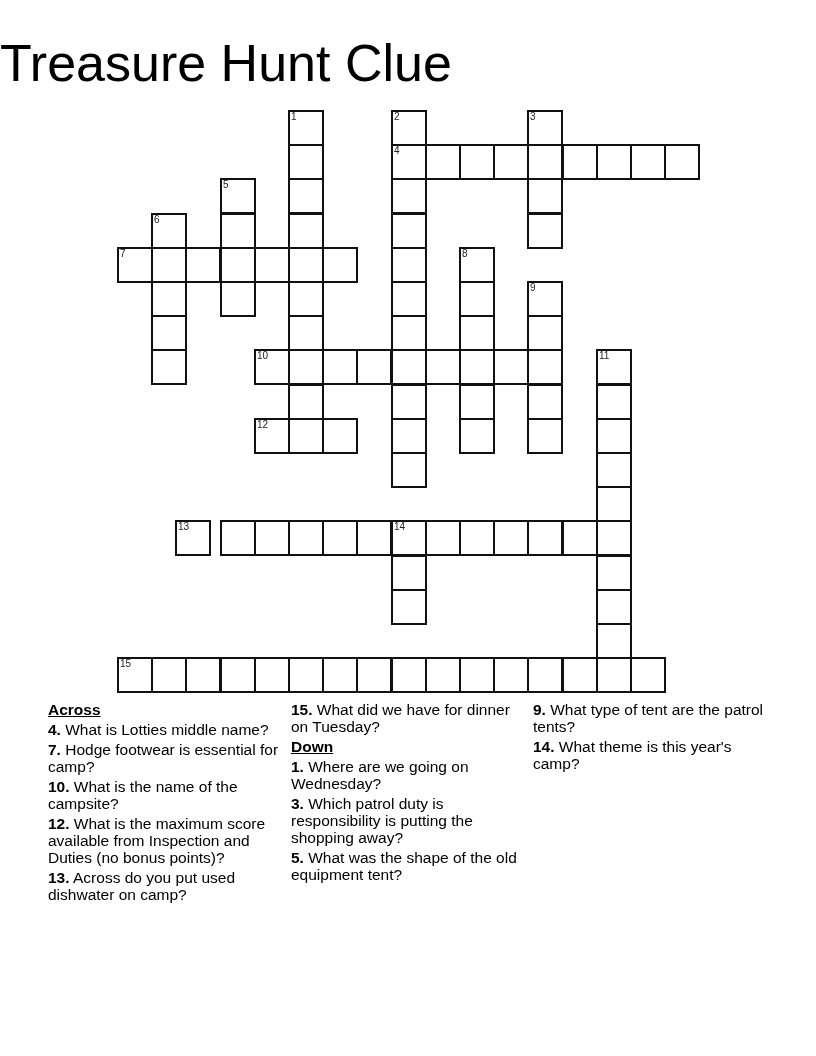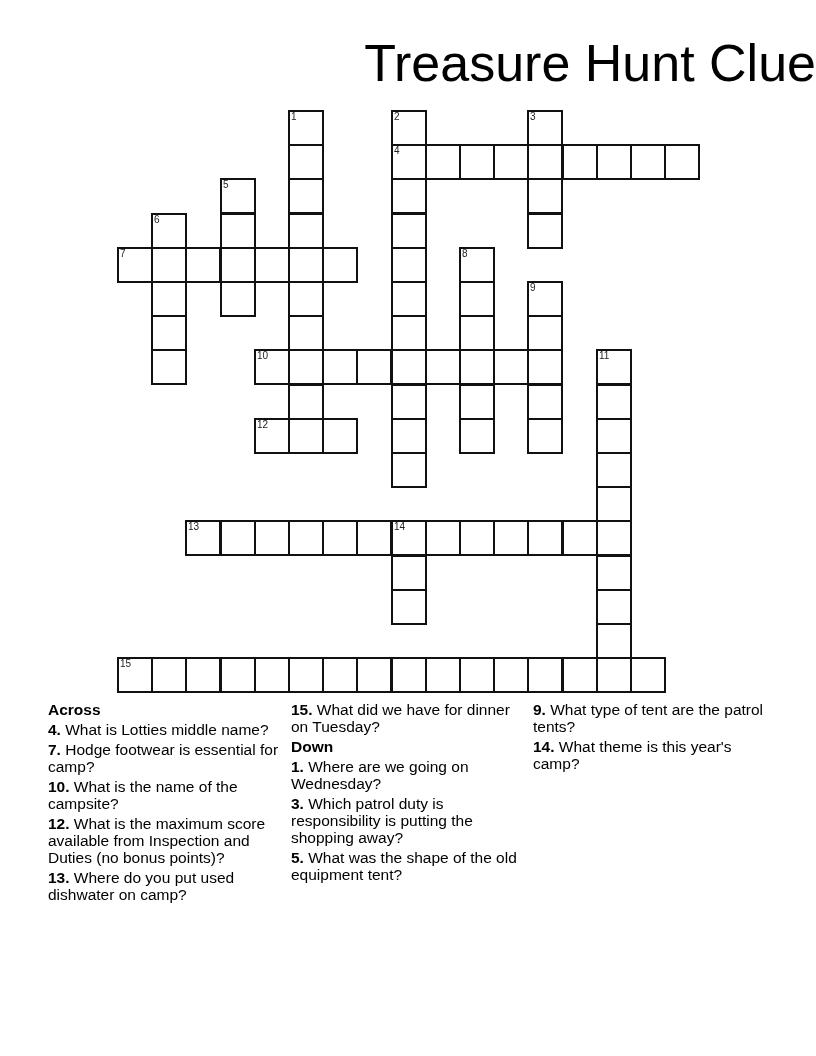--- a/index.html
+++ b/index.html
@@ -1,26 +1,26 @@
 <!DOCTYPE html>
 <html><head>
 <meta charset="utf-8">
 <style>
   html, body { margin: 0; padding: 0; background: #ffffff; }
   body { width: 816px; height: 1056px; position: relative; overflow: hidden;
          font-family: "Liberation Sans", sans-serif; color: #000; }
-  .title { position: absolute; left: 0; top: 30px; width: 816px; text-align: right;
+  .title { position: absolute; left: 0; top: 30px; width: 816px; text-align: left;
            font-size: 52px; line-height: 66px; font-weight: normal; }
   .grid { position: absolute; left: 0; top: 0; width: 816px; height: 700px; }
   .cell { position: absolute; box-sizing: border-box; width: 36px; height: 36px;
           border: 2px solid #111; background: #fff; }
   .cell .num { position: absolute; left: 1px; top: -1px; font-size: 10px; line-height: 12px; color:#222; }
   .clues { position: absolute; top: 701px; font-size: 15.5px; line-height: 17px; }
   .col { position: absolute; width: 232px; }
-  .heading { font-weight: bold; margin: 0 0 3px 0; }
+  .heading { font-weight: bold; text-decoration: underline; margin: 0 0 3px 0; }
   .clue { margin: 0 0 3px 0; }
   .clue b { font-weight: bold; }
 </style>
 </head>
 <body>
 
 <div class="title">Treasure Hunt Clue</div>
 
 <div class="grid" id="grid">
     <div class="cell" style="left: 288px; top: 110px;">
@@ -113,21 +113,21 @@
     <div class="cell" style="left: 596px; top: 486px;"></div>
     <div class="cell" style="left: 596px; top: 520px;"></div>
     <div class="cell" style="left: 596px; top: 555px;"></div>
     <div class="cell" style="left: 596px; top: 589px;"></div>
     <div class="cell" style="left: 596px; top: 623px;"></div>
     <div class="cell" style="left: 596px; top: 657px;"></div>
     <div class="cell" style="left: 254px; top: 418px;">
       <span class="num">12</span>
     </div>
     <div class="cell" style="left: 322px; top: 418px;"></div>
-    <div class="cell" style="left: 185px; top: 520px;">
+    <div class="cell" style="left: 175px; top: 520px;">
       <span class="num">13</span>
     </div>
     <div class="cell" style="left: 220px; top: 520px;"></div>
     <div class="cell" style="left: 254px; top: 520px;"></div>
     <div class="cell" style="left: 288px; top: 520px;"></div>
     <div class="cell" style="left: 322px; top: 520px;"></div>
     <div class="cell" style="left: 356px; top: 520px;"></div>
     <div class="cell" style="left: 391px; top: 520px;">
       <span class="num">14</span>
     </div>
@@ -157,21 +157,21 @@
     <div class="cell" style="left: 630px; top: 657px;"></div>
   </div>
 
 <div class="clues">
   <div class="col" style="left:48px;">
     <div class="heading">Across</div>
     <div class="clue"><b>4.</b><span> What is Lotties middle name?</span></div>
     <div class="clue"><b>7.</b><span> Hodge footwear is essential for camp?</span></div>
     <div class="clue"><b>10.</b><span> What is the name of the campsite?</span></div>
     <div class="clue"><b>12.</b><span> What is the maximum score available from Inspection and Duties (no bonus points)?</span></div>
-    <div class="clue"><b>13.</b><span> Where do you put used dishwater on camp?</span></div>
+    <div class="clue"><b>13.</b><span> Across do you put used dishwater on camp?</span></div>
   </div>
   <div class="col" style="left:291px;">
     <div class="clue"><b>15.</b><span> What did we have for dinner on Tuesday?</span></div>
     <div class="heading">Down</div>
     <div class="clue"><b>1.</b><span> Where are we going on Wednesday?</span></div>
     <div class="clue"><b>3.</b><span> Which patrol duty is responsibility is putting the shopping away?</span></div>
     <div class="clue"><b>5.</b><span> What was the shape of the old equipment tent?</span></div>
   </div>
   <div class="col" style="left:533px;">
     <div class="clue"><b>9.</b><span> What type of tent are the patrol tents?</span></div>

